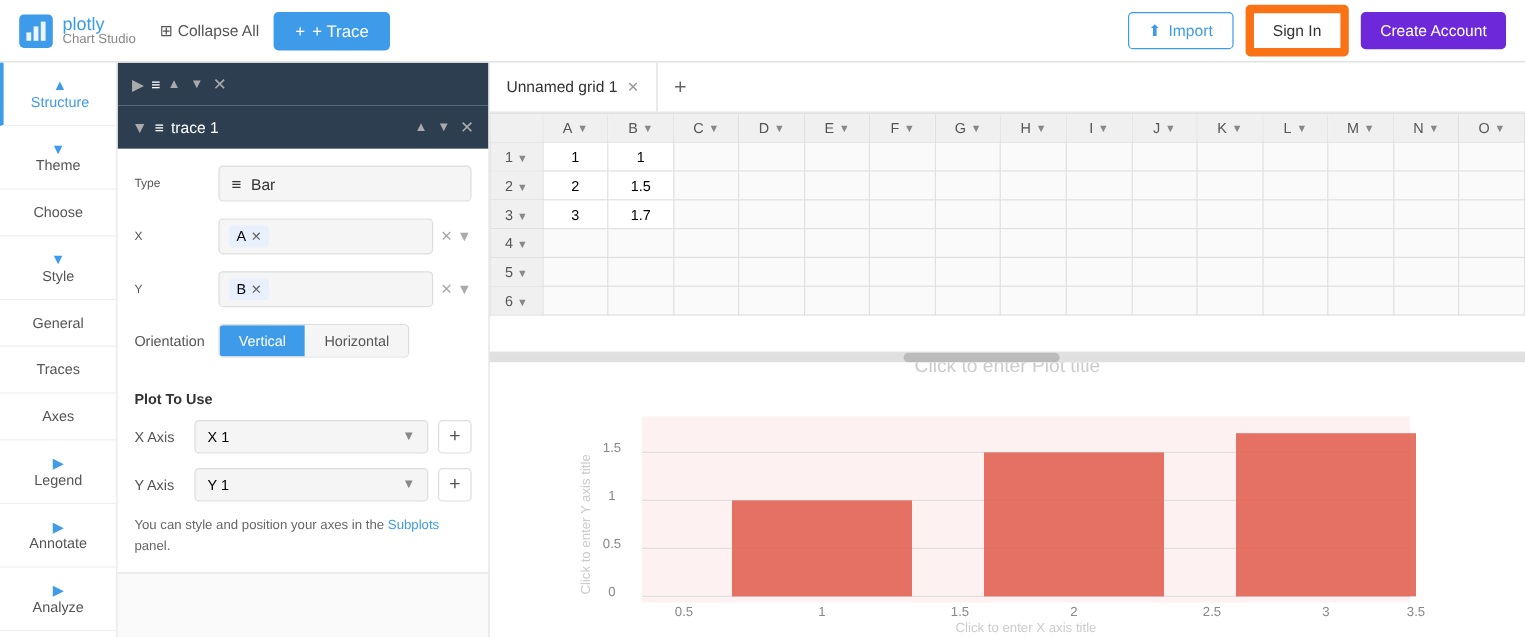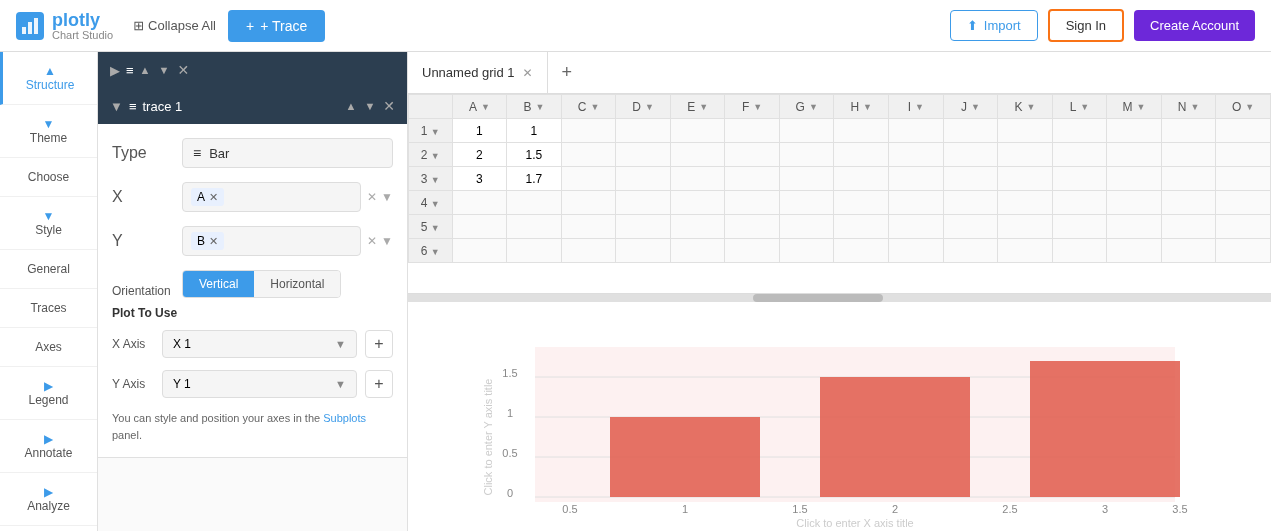--- a/index.html
+++ b/index.html
@@ -2,27 +2,27 @@
 <html><head>
   <meta charset="utf-8">
   <style>
     * { box-sizing: border-box; margin: 0; padding: 0; }
     body { font-family: -apple-system, BlinkMacSystemFont, 'Segoe UI', sans-serif; font-size: 13px; background: #f5f5f5; display: flex; flex-direction: column; height: 531px; overflow: hidden; }
 
     
     .topbar { display: flex; align-items: center; background: #fff; border-bottom: 1px solid #ddd; padding: 0 16px; height: 52px; flex-shrink: 0; }
     .logo-area { display: flex; align-items: center; gap: 8px; margin-right: 20px; }
     .logo-box { background: #3d9be9; border-radius: 4px; width: 28px; height: 28px; display: flex; align-items: center; justify-content: center; }
-    .logo-text { font-weight: 700; font-size: 18px; color: #3d9be9; }
+    .logo-text { font-weight: 400; font-size: 15px; color: #3d9be9; }
     .logo-sub { font-size: 11px; color: #888; display: block; margin-top: -2px; }
     .topbar-spacer { flex: 1; }
     .collapse-all-btn { background: none; border: none; color: #555; font-size: 13px; cursor: pointer; display: flex; align-items: center; gap: 4px; margin-right: 12px; }
     .trace-btn { background: #3d9be9; color: #fff; border: none; border-radius: 4px; padding: 8px 18px; font-size: 14px; cursor: pointer; display: flex; align-items: center; gap: 6px; }
     .import-btn { background: #fff; border: 1px solid #3d9be9; color: #3d9be9; border-radius: 4px; padding: 7px 16px; font-size: 13px; cursor: pointer; display: flex; align-items: center; gap: 6px; margin-right: 10px; }
-    .signin-btn { background: #fff; border: 2px solid #f97316; color: #333; border-radius: 4px; padding: 7px 16px; font-size: 13px; cursor: pointer; margin-right: 10px; }
+    .signin-btn { background: #fff; border: 7px solid #f97316; color: #333; border-radius: 4px; padding: 7px 16px; font-size: 13px; cursor: pointer; margin-right: 10px; }
     .create-account-btn { background: #6d28d9; color: #fff; border: none; border-radius: 4px; padding: 8px 16px; font-size: 13px; cursor: pointer; }
 
     
     .main { display: flex; flex: 1; overflow: hidden; }
 
     
     .sidebar { width: 98px; background: #fff; border-right: 1px solid #e0e0e0; display: flex; flex-direction: column; flex-shrink: 0; }
     .sidebar-item { padding: 12px 8px; text-align: center; font-size: 12px; color: #555; cursor: pointer; border-bottom: 1px solid #f0f0f0; }
     .sidebar-item.active { color: #3d9be9; border-left: 3px solid #3d9be9; }
     .sidebar-item-label { font-size: 12px; }
@@ -30,29 +30,29 @@
 
     
     .left-panel { width: 310px; background: #fafafa; border-right: 1px solid #e0e0e0; overflow-y: auto; flex-shrink: 0; }
     .trace-header { display: flex; align-items: center; background: #2c3e50; color: #fff; padding: 10px 12px; cursor: pointer; }
     .trace-header-title { flex: 1; font-size: 13px; }
     .trace-header-actions { display: flex; gap: 8px; align-items: center; }
     .trace-header-close { color: #aaa; font-size: 14px; cursor: pointer; }
 
     .trace-body { padding: 14px; background: #fff; border-bottom: 1px solid #e0e0e0; }
     .field-row { display: flex; align-items: center; margin-bottom: 14px; }
-    .field-label { width: 70px; font-size: 16px; color: #555; flex-shrink: 0; }
+    .field-label { width: 70px; font-size: 10px; color: #555; flex-shrink: 0; }
     .field-value { flex: 1; }
     .type-selector { display: flex; align-items: center; gap: 8px; background: #f5f5f5; border: 1px solid #ddd; border-radius: 4px; padding: 6px 10px; font-size: 13px; color: #333; }
 
     .tag-input { display: flex; align-items: center; background: #f5f5f5; border: 1px solid #ddd; border-radius: 4px; padding: 5px 8px; flex: 1; }
     .tag { background: #e8f0fe; border-radius: 3px; padding: 2px 6px; font-size: 12px; display: flex; align-items: center; gap: 4px; }
     .tag-remove { cursor: pointer; color: #666; font-size: 11px; }
 
-    .orientation-row { display: flex; align-items: flex-end; margin-bottom: 8px; }
+    .orientation-row { display: flex; align-items: center; margin-bottom: 28px; }
     .orientation-label { width: 70px; font-size: 12px; color: #555; }
     .orientation-btns { display: flex; border: 1px solid #ddd; border-radius: 4px; overflow: hidden; }
     .orient-btn { padding: 6px 16px; font-size: 12px; cursor: pointer; border: none; background: #f5f5f5; color: #555; }
     .orient-btn.active { background: #3d9be9; color: #fff; }
 
     .axes-section { margin-top: 8px; }
     .axes-title { font-weight: 600; font-size: 12px; color: #333; margin-bottom: 10px; }
     .axis-row { display: flex; align-items: center; margin-bottom: 12px; }
     .axis-label { width: 50px; font-size: 12px; color: #555; }
     .axis-select { flex: 1; background: #f5f5f5; border: 1px solid #ddd; border-radius: 4px; padding: 6px 10px; font-size: 12px; display: flex; align-items: center; justify-content: space-between; cursor: pointer; }
@@ -443,20 +443,21 @@
             </tr>
           </tbody>
       </table>
     </div>
     <div class="scroll-hint">
       <div class="scroll-thumb"></div>
     </div>
 
     <div class="chart-area">
       <div class="chart-container">
+        <div class="chart-title-placeholder">Click to enter Plot title</div>
 
         <svg class="chart-svg" viewBox="0 0 720 220" preserveAspectRatio="xMidYMid meet">
 
           <text x="30" y="190" font-size="11" fill="#888" text-anchor="middle">0</text>
           <text x="30" y="150" font-size="11" fill="#888" text-anchor="middle">0.5</text>
           <text x="30" y="110" font-size="11" fill="#888" text-anchor="middle">1</text>
           <text x="30" y="70" font-size="11" fill="#888" text-anchor="middle">1.5</text>
 
           <text x="12" y="130" font-size="11" fill="#ccc" text-anchor="middle" transform="rotate(-90 12 130)">Click to enter Y axis title</text>
 

